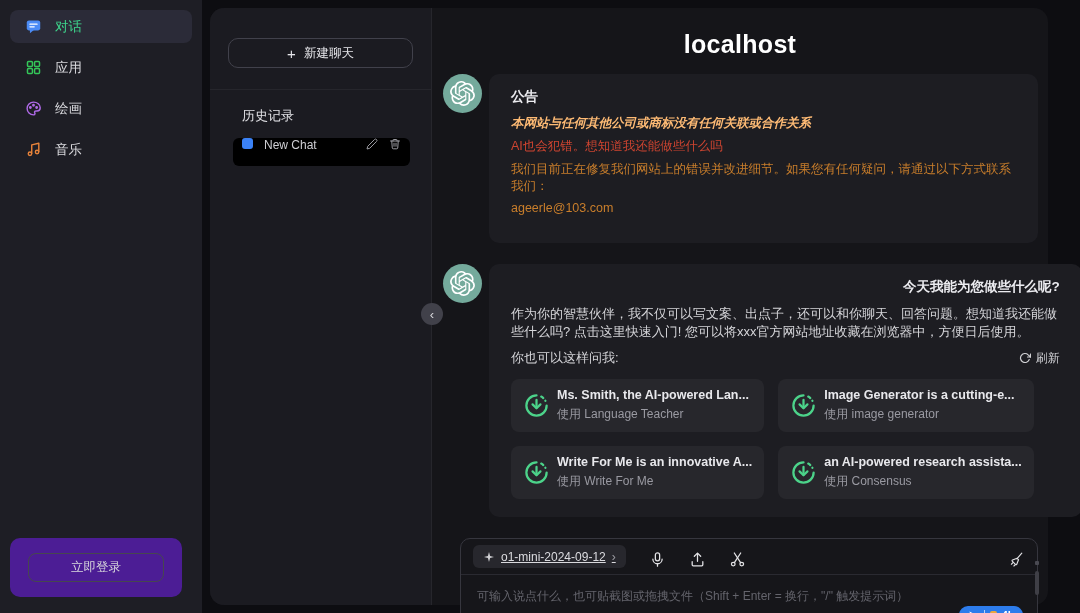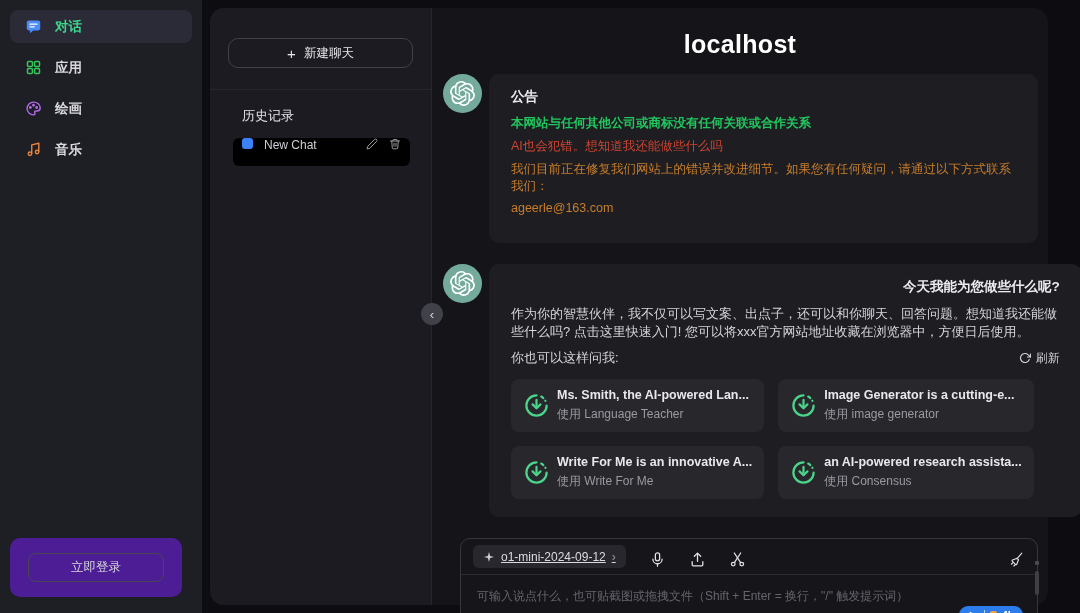--- a/index.html
+++ b/index.html
@@ -8,21 +8,21 @@
   body {
     position:relative; overflow:hidden;
     background:#0d0d11;
     font-family:"Liberation Sans","DejaVu Sans",sans-serif;
     color:#d9d9dd;
   }
   svg { display:block; }
 
   
   .sidebar { position:absolute; left:0; top:0; width:202px; height:613px; background:#1e1e25; padding:10px; }
-  .nav-item { display:flex; align-items:center; gap:13px; height:33px; padding:0 15px; border-radius:8px; margin-bottom:8px; font-size:13.5px; font-weight:700; color:#d9d9dd; cursor:pointer; }
+  .nav-item { display:flex; align-items:center; gap:13px; height:33px; padding:0 15px; border-radius:8px; margin-bottom:8px; font-size:13.5px; font-weight:400; color:#d9d9dd; cursor:pointer; }
   .nav-item.active { background:#2b2b38; color:#3ed68d; }
   .nav-item .nicon { width:17px; height:17px; flex:none; }
   .login-card { position:absolute; left:10px; right:20px; bottom:16px; background:#4c1d95; border-radius:10px; padding:15px 18px; }
   .login-btn { width:100%; height:29px; background:transparent; border:1px solid #47474f; border-radius:8px; color:#d9d9dd; font-size:12.5px; cursor:pointer; font-family:inherit; }
 
   
   .window { position:absolute; left:210px; top:8px; width:838px; height:597px; background:#151519; border-radius:14px; }
 
   
   .history { position:absolute; left:0; top:0; width:222px; height:100%; background:#1b1b21; border-right:1px solid #26262c; border-radius:14px 0 0 14px; padding:30px 18px 0; }
@@ -42,21 +42,21 @@
   .chat-area { position:absolute; left:222px; top:0; right:0; bottom:0; }
   .chat-title { text-align:center; margin-top:22px; font-size:25px; font-weight:700; color:#ffffff; letter-spacing:.3px; }
   .messages { padding:0 10px 0 11px; margin-top:15px; }
   .msg { display:flex; gap:7px; margin-bottom:21px; align-items:flex-start; }
   .avatar { width:39px; height:39px; border-radius:50%; background:#74aa9c; flex:none; display:flex; align-items:center; justify-content:center; }
   .avatar svg { width:25px; height:25px; fill:#ffffff; }
   .bubble { background:#1d1d22; border-radius:10px; padding:14px 22px 16px; flex:1; }
 
   .ann-title { font-size:13.5px; font-weight:700; color:#ececf0; margin-bottom:9px; }
   .ann-line { font-size:12.5px; margin-bottom:6px; line-height:1.35; }
-  .ann-line.l1 { color:#22c55e; font-weight:700; }
+  .ann-line.l1 { color:#fdba74; font-weight:700;font-style:italic; }
   .ann-line.l2 { color:#cd4430; }
   .ann-line.l3 { color:#c97e2b; }
   .ann-email  { color:#c97e2b; font-size:12.5px; margin-bottom:12px; }
 
   .w-title { font-size:13.5px; font-weight:700; color:#ececf0; margin-bottom:9px;text-align:right; }
   .w-body  { font-size:13px; color:#d5d5d9; line-height:1.45; margin-bottom:7px; }
   .hint-row { display:flex; justify-content:space-between; align-items:center; margin-bottom:12px; }
   .hint { font-size:13px; color:#d5d5d9; }
   .refresh-btn { display:flex; align-items:center; gap:5px; font-size:12px; color:#d0d0d4; cursor:pointer; }
   .refresh-btn svg { width:12px; height:12px; }
@@ -182,21 +182,21 @@
             <svg viewBox="0 0 24 24" width="25" height="25">
                 <path d="M22.2819 9.8211a5.9847 5.9847 0 0 0-.5157-4.9108 6.0462 6.0462 0 0 0-6.5098-2.9A6.0651 6.0651 0 0 0 4.9807 4.1818a5.9847 5.9847 0 0 0-3.9977 2.9 6.0462 6.0462 0 0 0 .7427 7.0966 5.98 5.98 0 0 0 .511 4.9107 6.051 6.051 0 0 0 6.5146 2.9001A5.9847 5.9847 0 0 0 13.2599 24a6.0557 6.0557 0 0 0 5.7718-4.2058 5.9894 5.9894 0 0 0 3.9977-2.9001 6.0557 6.0557 0 0 0-.7475-7.073zm-9.022 12.6081a4.4755 4.4755 0 0 1-2.8764-1.0408l.1419-.0804 4.7783-2.7582a.7948.7948 0 0 0 .3927-.6813v-6.7369l2.02 1.1686a.071.071 0 0 1 .038.0615v5.5826a4.504 4.504 0 0 1-4.4945 4.4849zm-9.6607-4.1254a4.4708 4.4708 0 0 1-.5346-3.0137l.142.0852 4.783 2.7582a.7712.7712 0 0 0 .7806 0l5.8428-3.3685v2.3324a.0804.0804 0 0 1-.0332.0615L9.74 19.9502a4.4992 4.4992 0 0 1-6.1408-1.6464zM2.3408 7.8956a4.485 4.485 0 0 1 2.3655-1.9728V11.6a.7664.7664 0 0 0 .3879.6765l5.8144 3.3543-2.0201 1.1685a.0757.0757 0 0 1-.071 0l-4.8303-2.7865A4.504 4.504 0 0 1 2.3408 7.8956zm16.5963 3.8558L13.1038 8.364 15.1192 7.2a.0757.0757 0 0 1 .071 0l4.8303 2.7913a4.4944 4.4944 0 0 1-.6765 8.1042v-5.6772a.79.79 0 0 0-.407-.667zm2.0107-3.0231l-.142-.0852-4.7735-2.7818a.7759.7759 0 0 0-.7854 0L9.409 9.2297V6.8974a.0662.0662 0 0 1 .0284-.0615l4.8303-2.7866a4.4992 4.4992 0 0 1 6.6802 4.66zM8.3065 12.863l-2.02-1.1638a.0804.0804 0 0 1-.038-.0567V6.0742a4.4992 4.4992 0 0 1 7.3757-3.4537l-.142.0805L8.704 5.459a.7948.7948 0 0 0-.3927.6813zm1.0976-2.3654l2.602-1.4998 2.6069 1.4998v2.9994l-2.5974 1.4997-2.6067-1.4997z"></path>
               </svg>
           </span>
         </div>
         <div class="bubble">
           <div class="ann-title">公告</div>
           <div class="ann-line l1">本网站与任何其他公司或商标没有任何关联或合作关系</div>
           <div class="ann-line l2">AI也会犯错。想知道我还能做些什么吗</div>
           <div class="ann-line l3">我们目前正在修复我们网站上的错误并改进细节。如果您有任何疑问，请通过以下方式联系我们：</div>
-          <div class="ann-email">ageerle@163.com</div>
+          <div class="ann-email">ageerle@103.com</div>
         </div>
       </div>
 
       <div class="msg">
         <div class="avatar">
           <span>
             <svg viewBox="0 0 24 24" width="25" height="25">
                 <path d="M22.2819 9.8211a5.9847 5.9847 0 0 0-.5157-4.9108 6.0462 6.0462 0 0 0-6.5098-2.9A6.0651 6.0651 0 0 0 4.9807 4.1818a5.9847 5.9847 0 0 0-3.9977 2.9 6.0462 6.0462 0 0 0 .7427 7.0966 5.98 5.98 0 0 0 .511 4.9107 6.051 6.051 0 0 0 6.5146 2.9001A5.9847 5.9847 0 0 0 13.2599 24a6.0557 6.0557 0 0 0 5.7718-4.2058 5.9894 5.9894 0 0 0 3.9977-2.9001 6.0557 6.0557 0 0 0-.7475-7.073zm-9.022 12.6081a4.4755 4.4755 0 0 1-2.8764-1.0408l.1419-.0804 4.7783-2.7582a.7948.7948 0 0 0 .3927-.6813v-6.7369l2.02 1.1686a.071.071 0 0 1 .038.0615v5.5826a4.504 4.504 0 0 1-4.4945 4.4849zm-9.6607-4.1254a4.4708 4.4708 0 0 1-.5346-3.0137l.142.0852 4.783 2.7582a.7712.7712 0 0 0 .7806 0l5.8428-3.3685v2.3324a.0804.0804 0 0 1-.0332.0615L9.74 19.9502a4.4992 4.4992 0 0 1-6.1408-1.6464zM2.3408 7.8956a4.485 4.485 0 0 1 2.3655-1.9728V11.6a.7664.7664 0 0 0 .3879.6765l5.8144 3.3543-2.0201 1.1685a.0757.0757 0 0 1-.071 0l-4.8303-2.7865A4.504 4.504 0 0 1 2.3408 7.8956zm16.5963 3.8558L13.1038 8.364 15.1192 7.2a.0757.0757 0 0 1 .071 0l4.8303 2.7913a4.4944 4.4944 0 0 1-.6765 8.1042v-5.6772a.79.79 0 0 0-.407-.667zm2.0107-3.0231l-.142-.0852-4.7735-2.7818a.7759.7759 0 0 0-.7854 0L9.409 9.2297V6.8974a.0662.0662 0 0 1 .0284-.0615l4.8303-2.7866a4.4992 4.4992 0 0 1 6.6802 4.66zM8.3065 12.863l-2.02-1.1638a.0804.0804 0 0 1-.038-.0567V6.0742a4.4992 4.4992 0 0 1 7.3757-3.4537l-.142.0805L8.704 5.459a.7948.7948 0 0 0-.3927.6813zm1.0976-2.3654l2.602-1.4998 2.6069 1.4998v2.9994l-2.5974 1.4997-2.6067-1.4997z"></path>
               </svg>
           </span>

